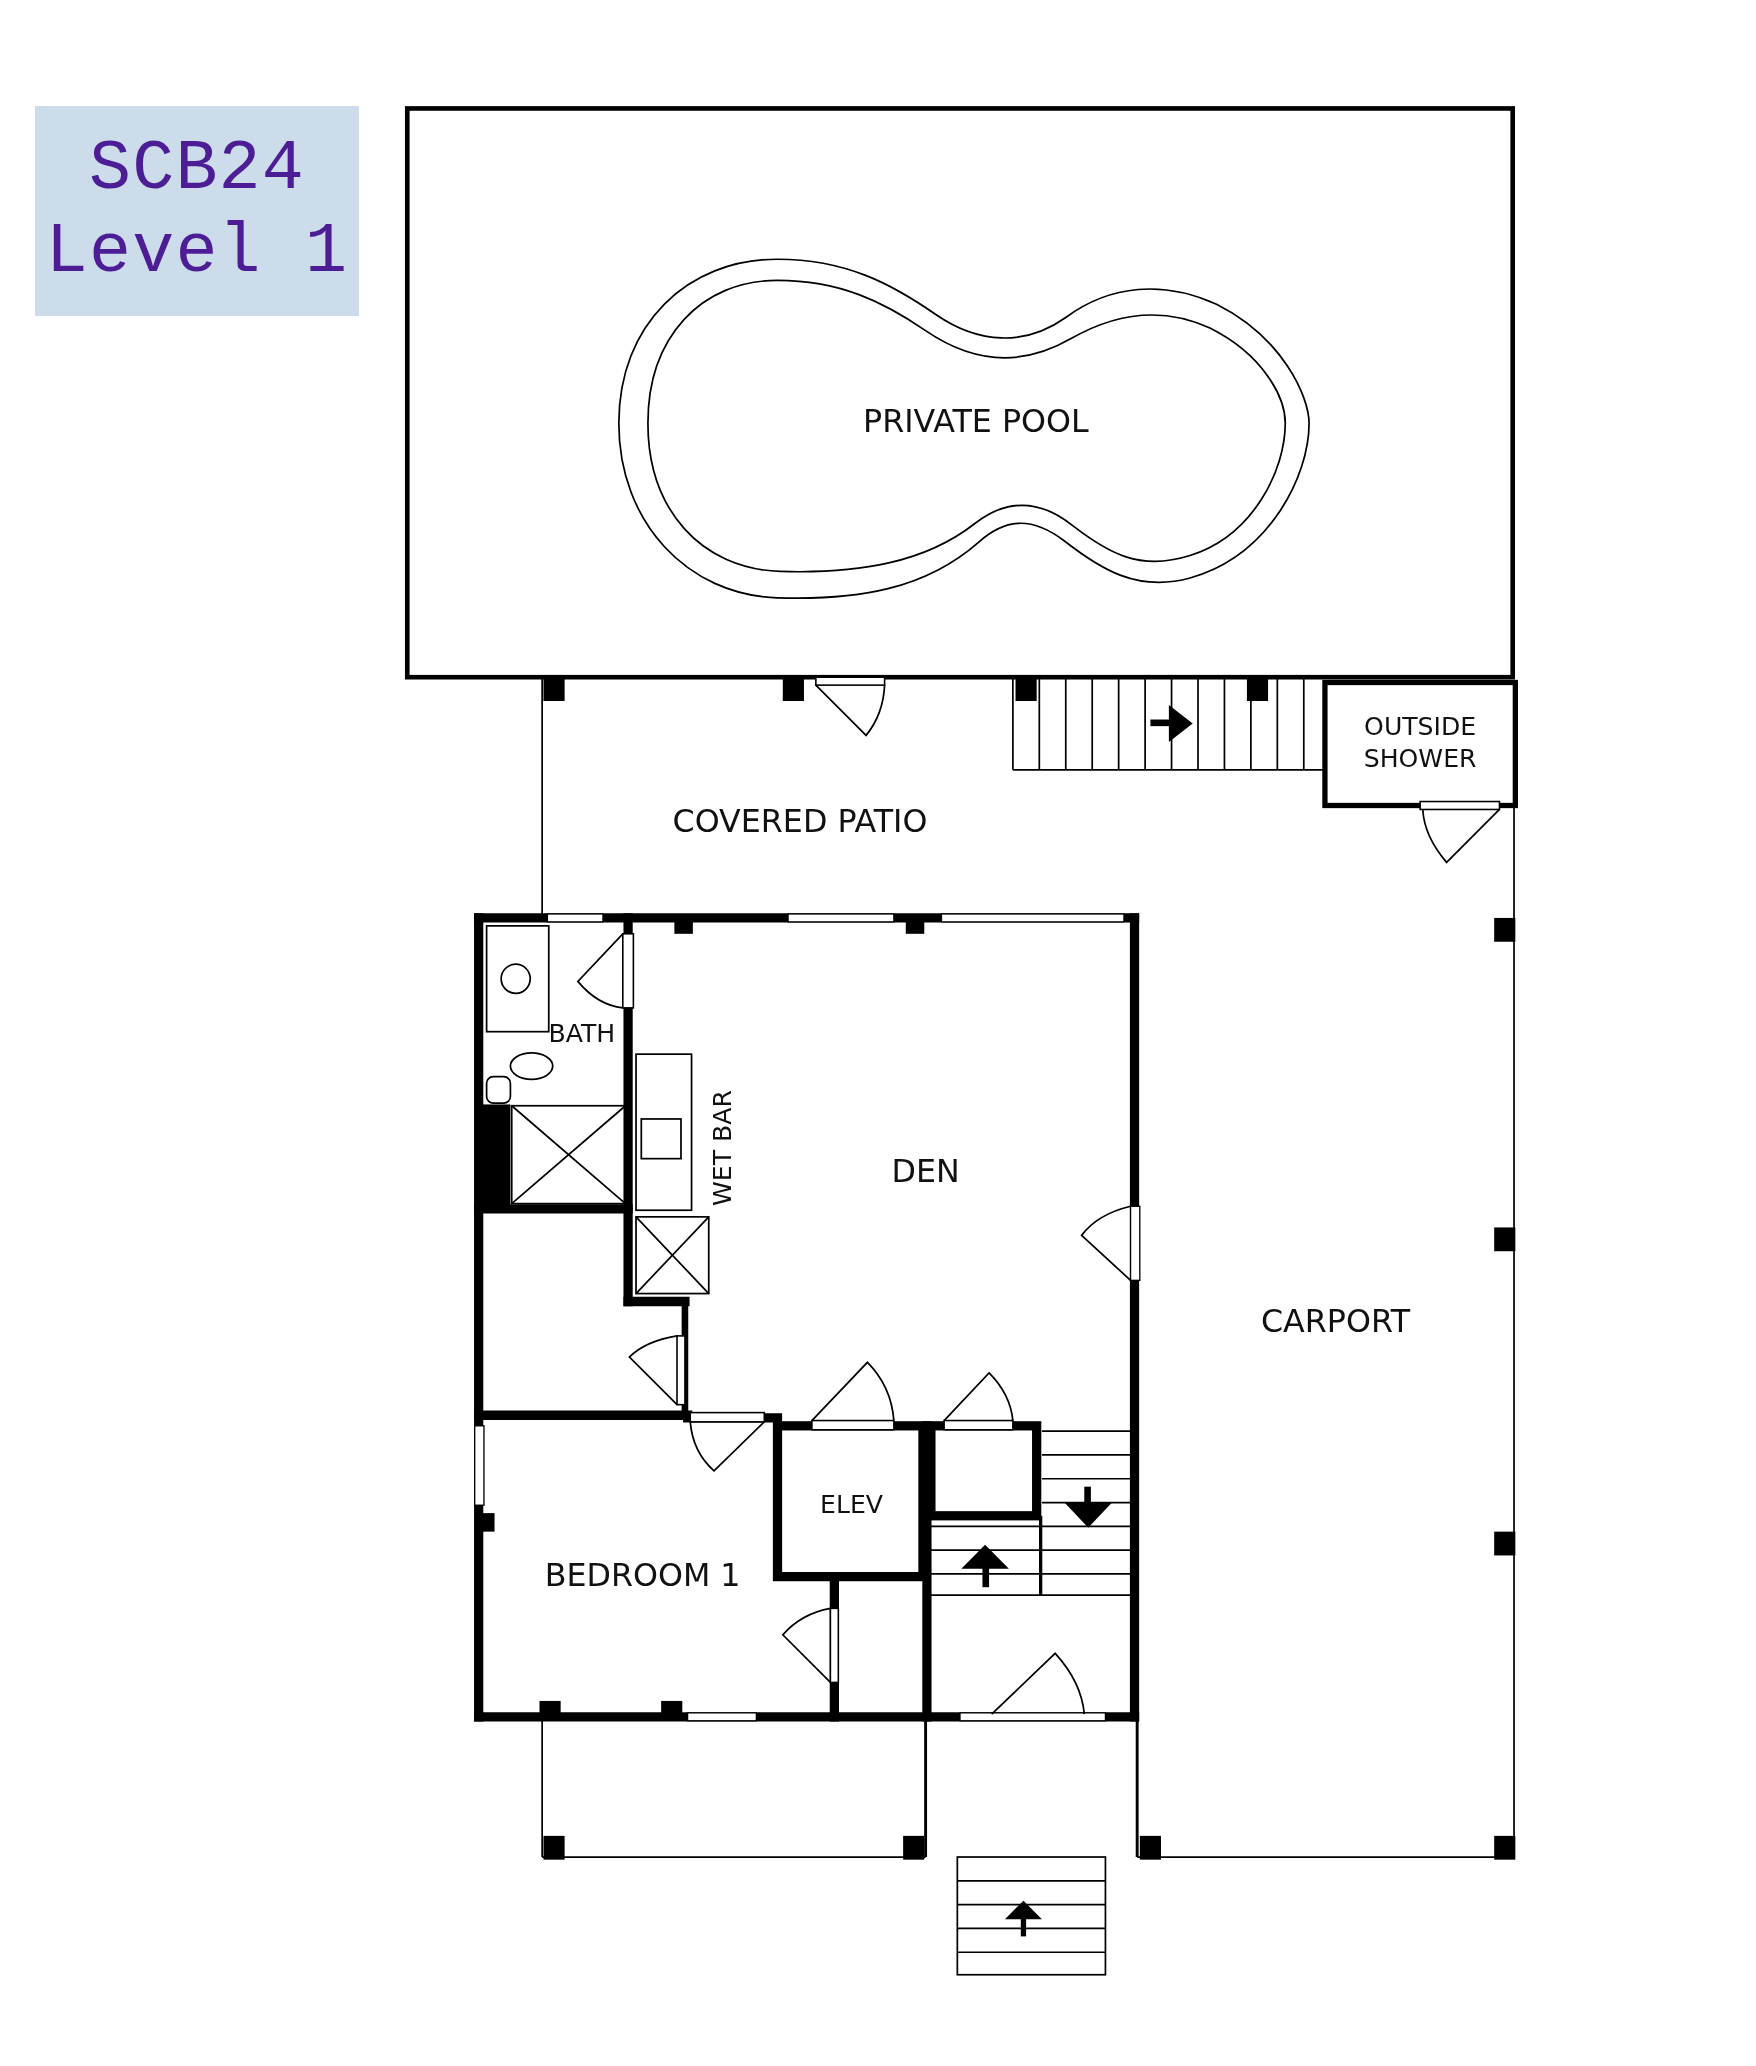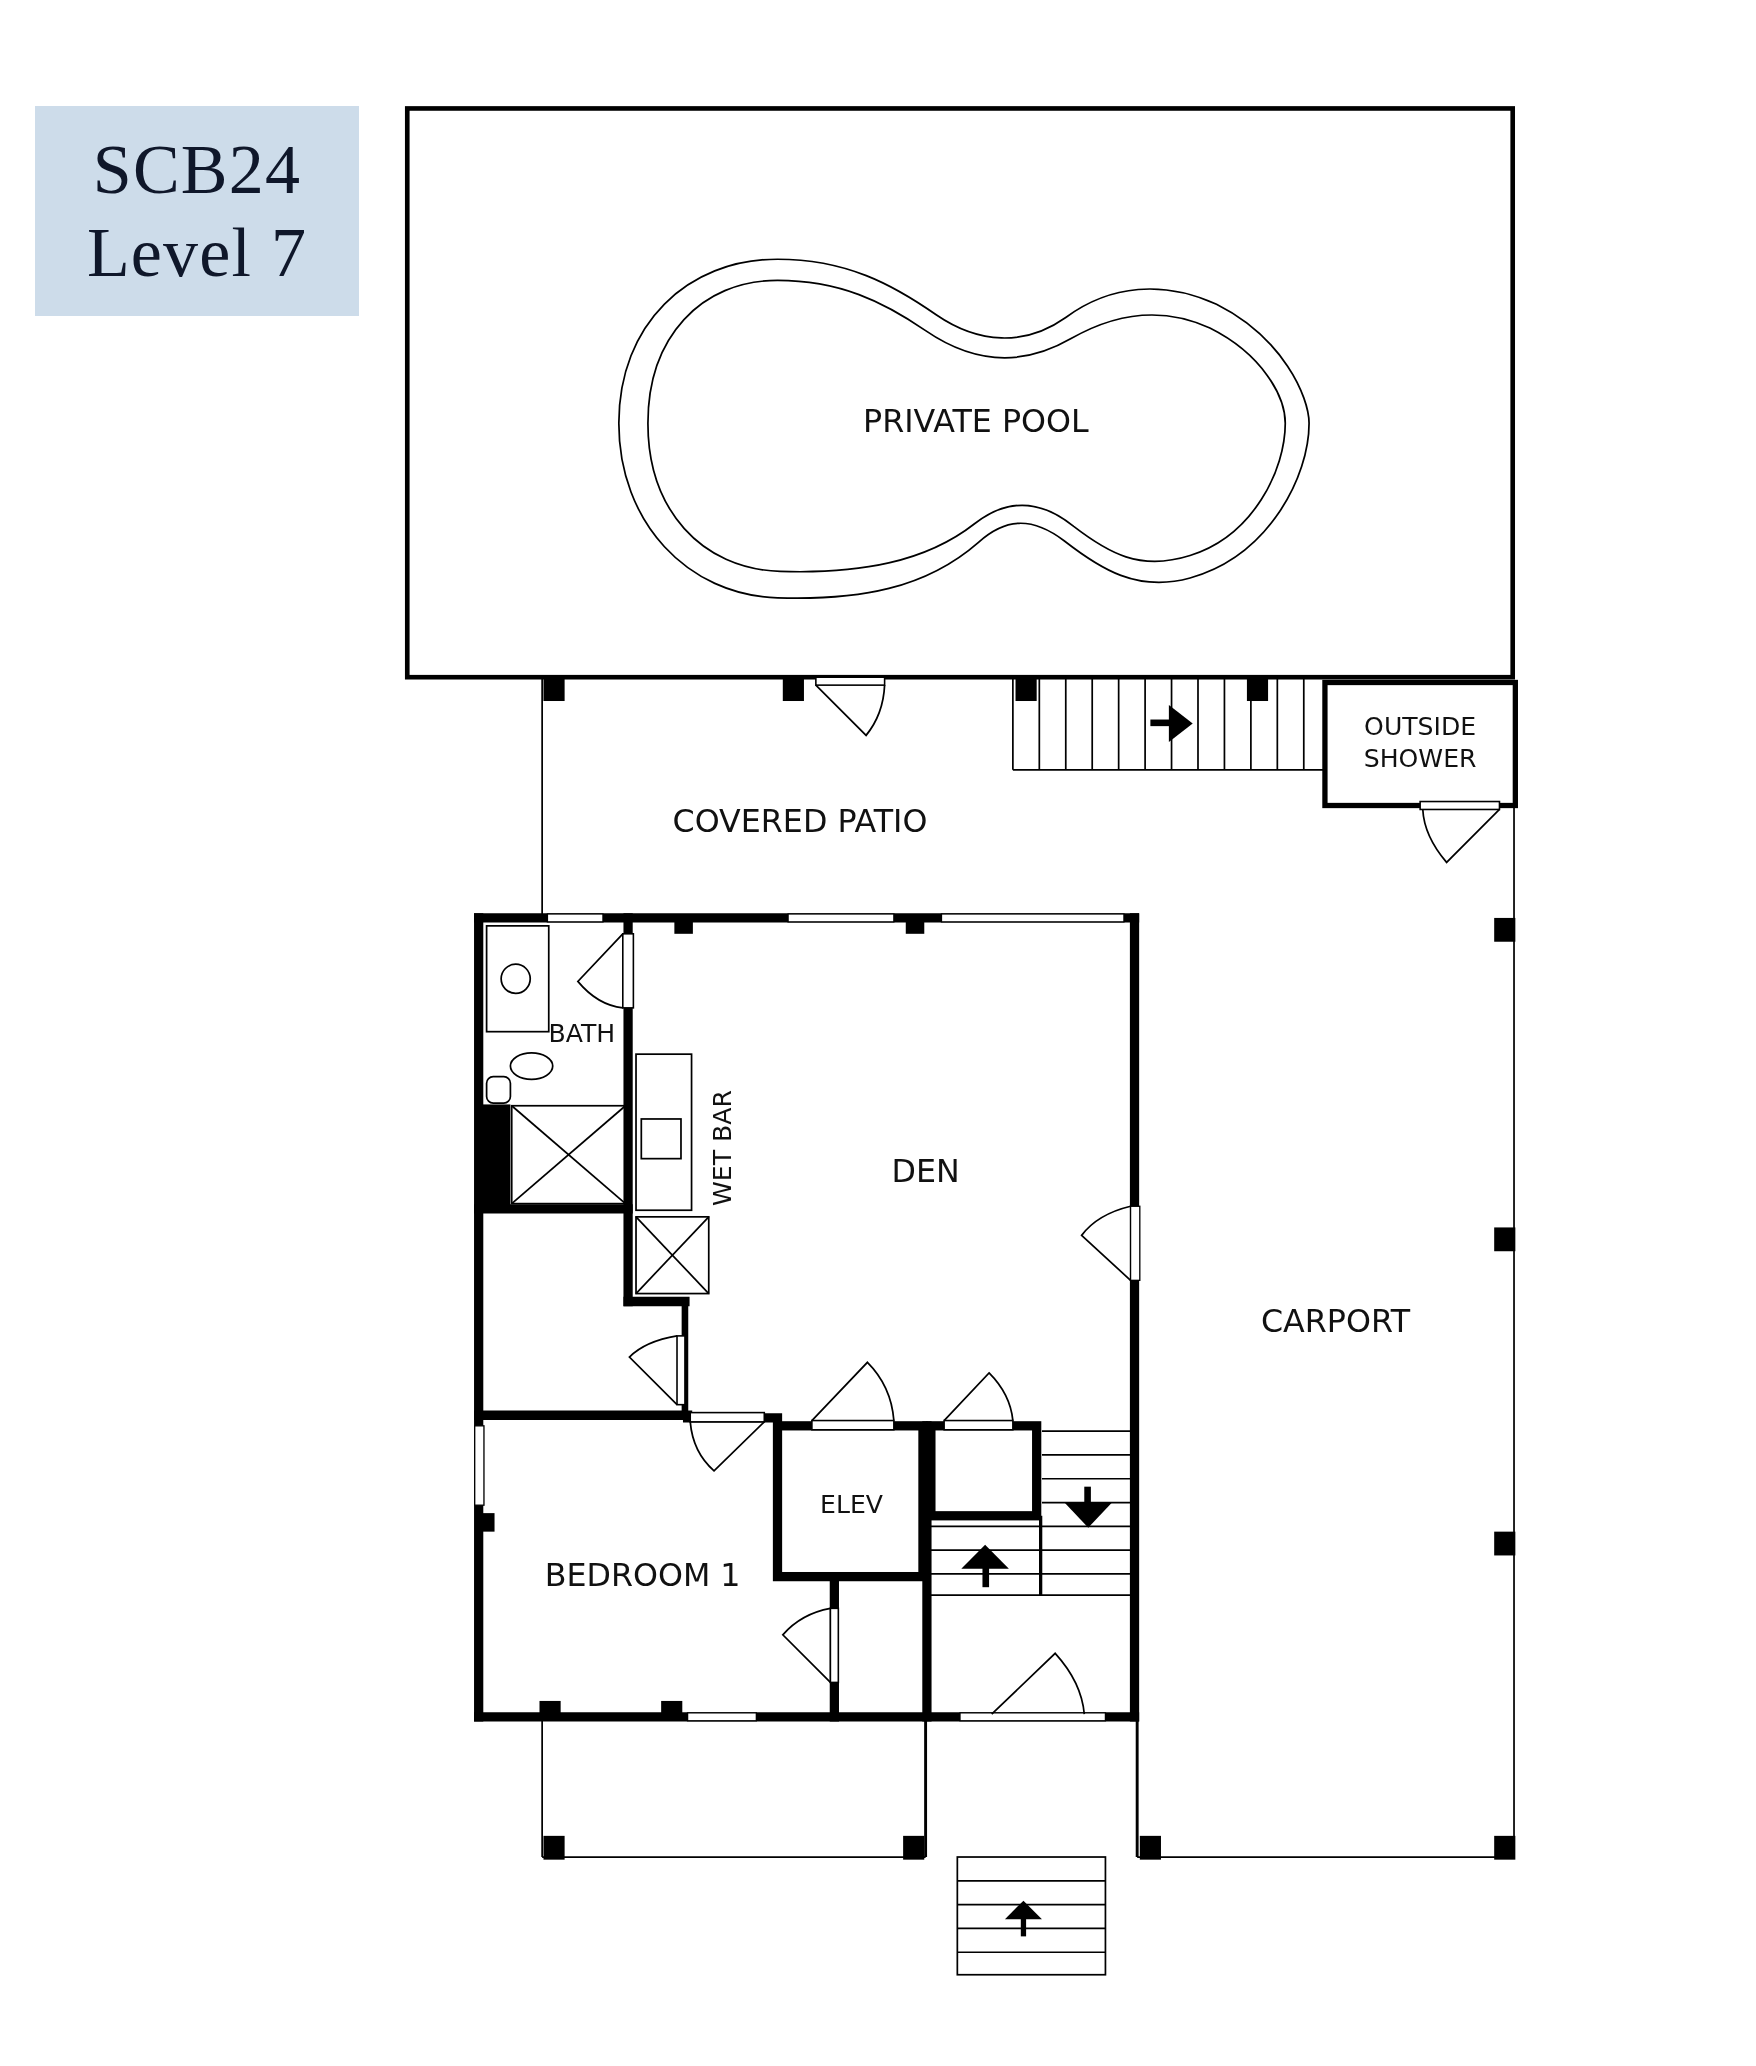--- a/index.html
+++ b/index.html
@@ -4,41 +4,41 @@
 <style>
   html, body { margin: 0; padding: 0; background: #ffffff; }
   body { width: 1756px; height: 2066px; position: relative; overflow: hidden; }
   .canvas { position: absolute; left: 0; top: 0; width: 1756px; height: 2066px; }
   .label-box {
     position: absolute; left: 35px; top: 106px; width: 324px; height: 210px;
     background: #cddcea; display: flex; flex-direction: column;
     align-items: center; justify-content: center;
   }
   .label-line {
-    font-family: Liberation Serif, serif;
-    color: #0f172a; font-size: 70px; line-height: 83px; letter-spacing: 1.2px;
+    font-family: Liberation Mono, monospace;
+    color: #4c1d95; font-size: 70px; line-height: 83px; letter-spacing: 1.2px;
   }
   svg text {
     font-family: "DejaVu Sans", "Liberation Sans", sans-serif;
     fill: #111111;
   }
   .room-label { font-size: 24px; }
   .small-label { font-size: 19px; }
   .w { fill: #000; }
   .thin { stroke: #000; stroke-width: 1.3; fill: none; }
   .wall { stroke: #000; stroke-width: 7; fill: none; stroke-linecap: square; }
   .wall-m { stroke: #000; stroke-width: 5; fill: none; stroke-linecap: square; }
   .door { stroke: #000; stroke-width: 1.2; fill: #fff; }
 </style>
 </head>
 <body>
 
 <div class="label-box">
   <div class="label-line">SCB24</div>
-  <div class="label-line">Level 7</div>
+  <div class="label-line">Level 1</div>
 </div>
 
 <svg class="canvas" viewBox="0 0 1328 1562" preserveAspectRatio="none">
 
   <g>
     <rect x="308" y="82" width="836" height="430" fill="none" stroke="#000" stroke-width="3.5"></rect>
   </g>
 
   <g>
     <path class="thin" d="M 588 196 C 640 196 675 215 708 238 C 740 260 775 262 806 240 C 840 215 880 212 920 230 C 970 255 990 300 990 320 C 990 360 960 420 900 437 C 860 448 832 430 805 409 C 780 390 760 392 740 410 C 700 445 650 454 588 452 C 520 450 468 395 468 320 C 468 245 520 196 588 196 Z"></path>

